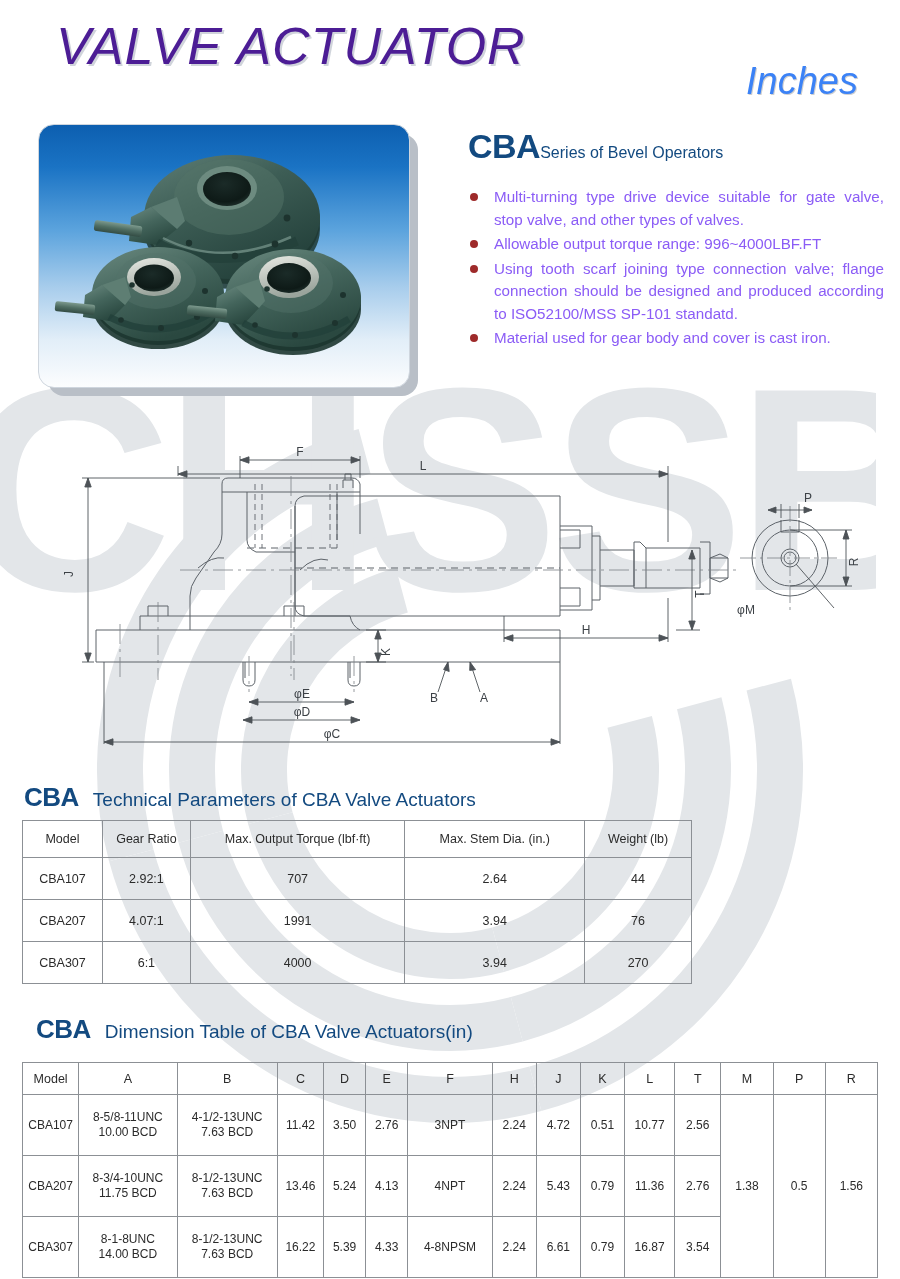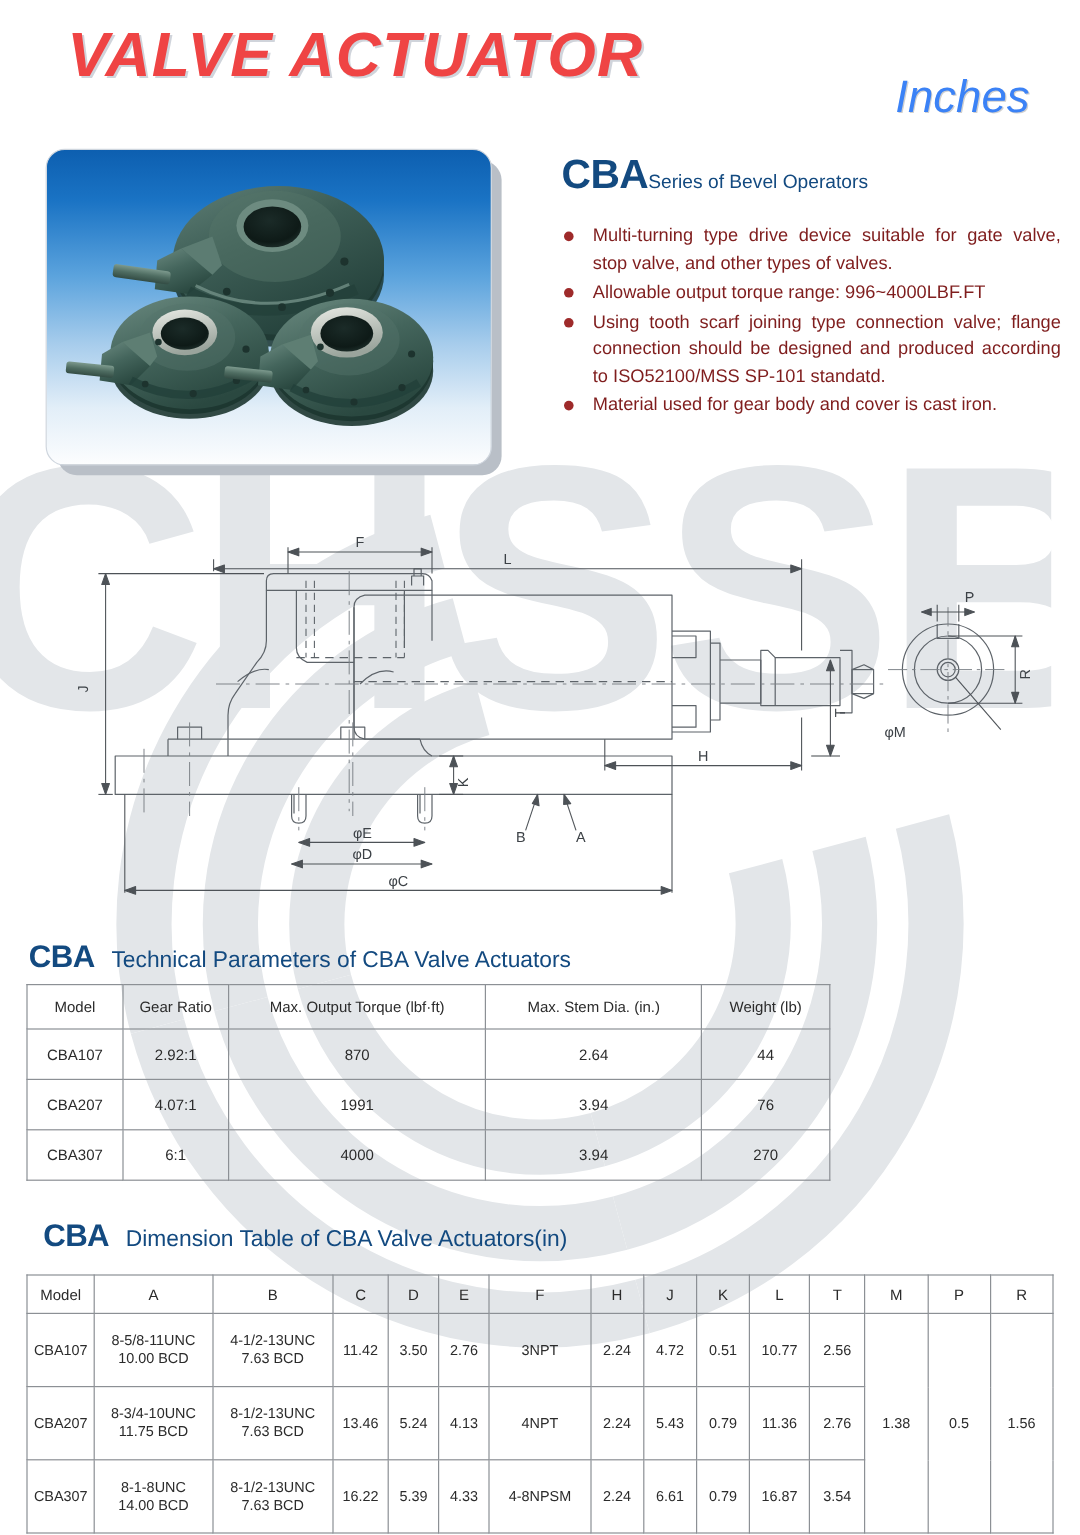--- a/index.html
+++ b/index.html
@@ -25,24 +25,24 @@
     pointer-events: none;
     z-index: 0;
   }
   #watermark svg { display: block; }
 
   
   #main-title {
     position: absolute;
     left: 56px; top: 16px;
     font-size: 52px;
-    font-weight: bold;
+    font-weight: normal;
     font-style: italic;
     letter-spacing: 1px;
-    color: #ef4444;
+    color: #4c1d95;
     text-shadow: 2px 2px 0 rgba(150,160,175,0.45);
     white-space: nowrap;
     z-index: 3;
   }
   #units-label {
     position: absolute;
     right: 42px; top: 60px;
     font-size: 38px;
     font-weight: normal;
     font-style: italic;
@@ -104,21 +104,21 @@
     z-index: 3;
     margin: 0; padding: 0;
     list-style: none;
   }
   #feature-list li {
     position: relative;
     padding-left: 26px;
     margin-bottom: 2px;
     font-size: 15.2px;
     line-height: 22.5px;
-    color: #7f1d1d;
+    color: #8b5cf6;
     text-align: justify;
   }
   #feature-list li .bullet-dot {
     position: absolute;
     left: 2px; top: 7px;
     width: 8px; height: 8px;
     border-radius: 50%;
     background: #9e2a2a;
   }
 
@@ -538,21 +538,21 @@
       <th>Gear Ratio</th>
       <th>Max. Output Torque (lbf·ft)</th>
       <th>Max. Stem Dia. (in.)</th>
       <th>Weight (lb)</th>
     </tr>
   </thead>
   <tbody>
     <tr>
       <td>CBA107</td>
       <td>2.92:1</td>
-      <td>870</td>
+      <td>707</td>
       <td>2.64</td>
       <td>44</td>
     </tr>
     <tr>
       <td>CBA207</td>
       <td>4.07:1</td>
       <td>1991</td>
       <td>3.94</td>
       <td>76</td>
     </tr>

